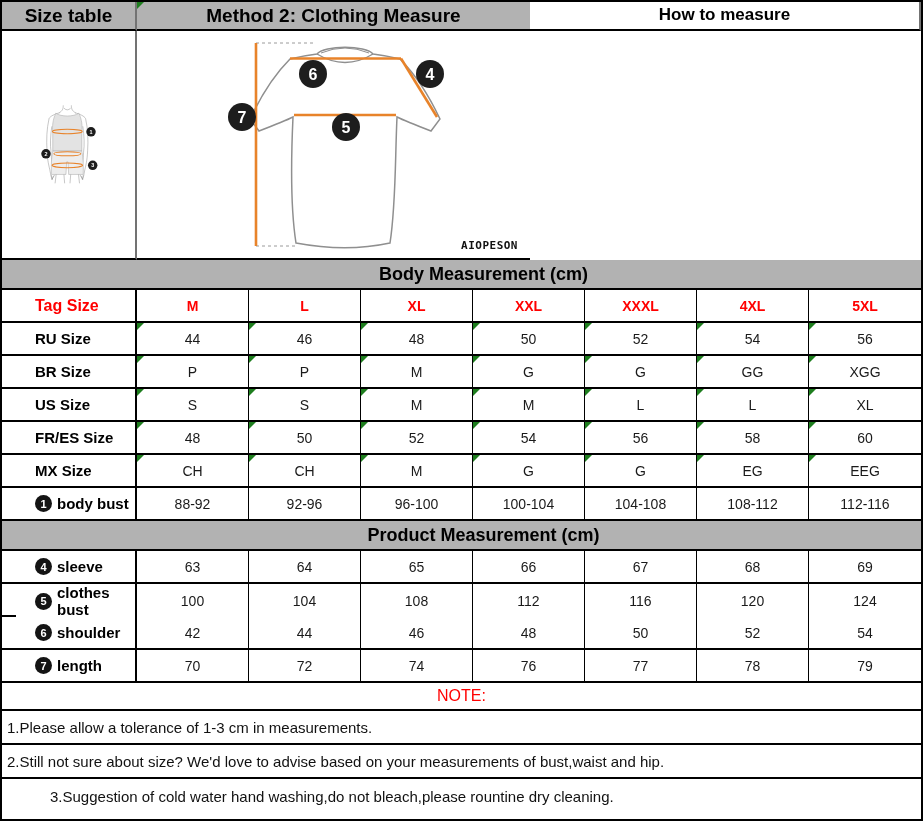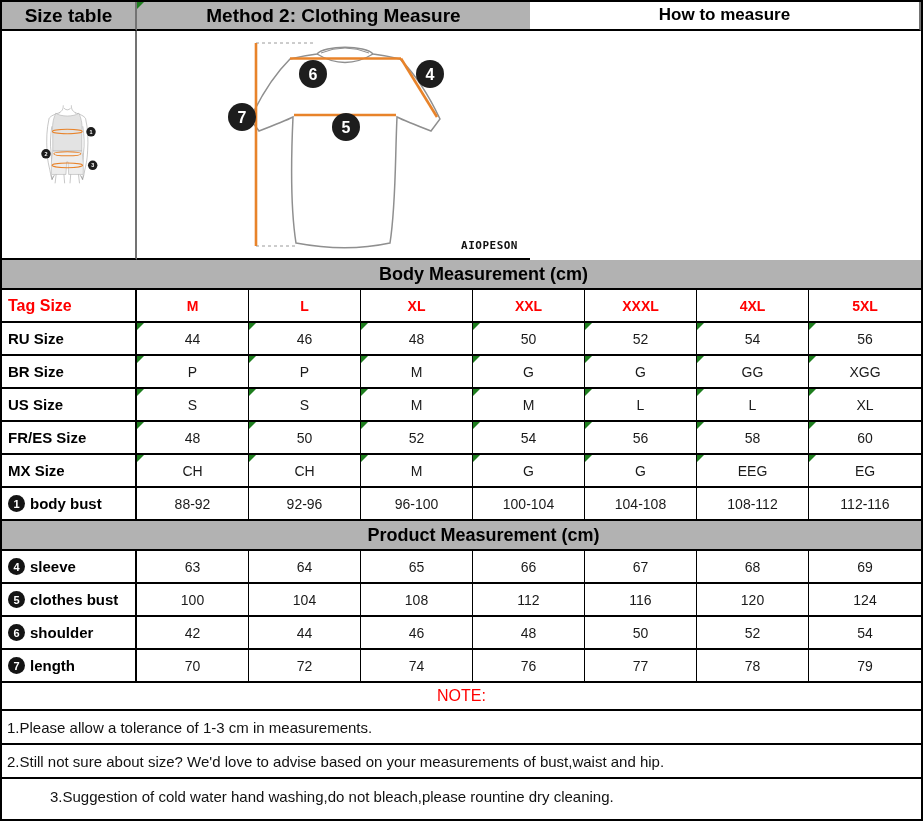--- a/index.html
+++ b/index.html
@@ -14,21 +14,21 @@
   .howto{font-weight:bold;font-size:17px;text-align:center;line-height:1.55;padding:0 14px;}
 
   
   .bar{box-sizing:border-box;height:30px;background:#b2b2b2;border-bottom:2px solid #000;display:flex;align-items:center;justify-content:center;font-weight:bold;font-size:18px;color:#000;padding-left:44px;}
 
   
   .mrow{display:grid;grid-template-columns:135px repeat(7,1fr);height:33px;border-bottom:2px solid #000;box-sizing:border-box;}
   .mrow:last-child{border-bottom:2px solid #000;}
   .c{box-sizing:border-box;border-right:1px solid #000;display:flex;align-items:center;justify-content:center;font-size:14px;color:#1a1a1a;position:relative;background:#fff;}
   .c:last-child{border-right:none;}
-  .c.lab{justify-content:flex-start;padding-left:6px;font-weight:bold;font-size:15px;color:#000;border-right:2px solid #000;}
+  .c.lab{justify-content:flex-start;padding-left:19px;font-weight:bold;font-size:15px;color:#000;border-right:2px solid #000;margin-left:14px;}
   .tagrow .c{color:#f00;font-weight:bold;}
   .tagrow .lab{color:#f00;font-size:16px;}
   .gmark::before{content:"";position:absolute;top:0;left:0;width:0;height:0;border-top:7px solid #1e7e1e;border-right:7px solid transparent;}
 
   .badge{display:inline-flex;align-items:center;justify-content:center;width:17px;height:17px;border-radius:50%;background:#141414;color:#fff;font-size:11px;font-weight:bold;margin-right:5px;flex:0 0 auto;}
 
   
   .note-bar{box-sizing:border-box;height:28px;border-bottom:2px solid #000;display:flex;align-items:center;justify-content:center;color:#f00;font-size:16px;}
   .note-row{box-sizing:border-box;height:34px;border-bottom:2px solid #000;display:flex;align-items:center;padding-left:5px;font-size:15px;color:#111;}
   .note-row:last-child{border-bottom:none;padding-left:48px;}
@@ -162,22 +162,22 @@
         <div class="c gmark">58</div>
         <div class="c gmark">60</div>
       </div>
       <div class="mrow">
         <div class="c lab">MX Size</div>
         <div class="c gmark">CH</div>
         <div class="c gmark">CH</div>
         <div class="c gmark">M</div>
         <div class="c gmark">G</div>
         <div class="c gmark">G</div>
+        <div class="c gmark">EG</div>
         <div class="c gmark">EEG</div>
-        <div class="c gmark">EG</div>
       </div>
       <div class="mrow">
         <div class="c lab"><span class="badge">1</span>body bust</div>
         <div class="c">88-92</div>
         <div class="c">92-96</div>
         <div class="c">96-100</div>
         <div class="c">100-104</div>
         <div class="c">104-108</div>
         <div class="c">108-112</div>
         <div class="c">112-116</div>

